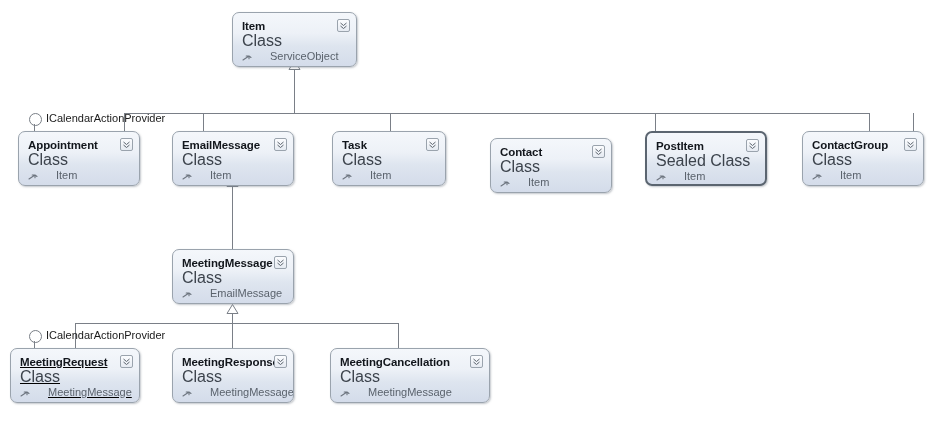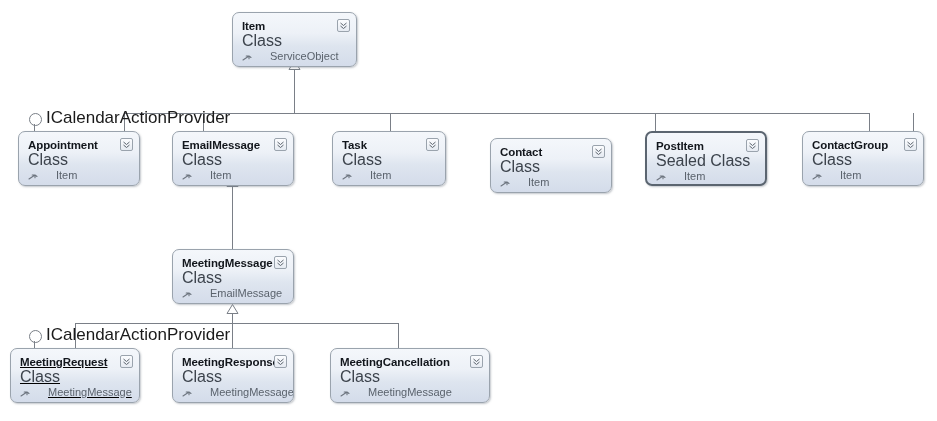--- a/index.html
+++ b/index.html
@@ -31,21 +31,21 @@
   }
   .lolli-stem{
     position:absolute;
     left:5px;top:11px;
     width:1px;
     background:#7a7f87;
   }
   .lolli-label{
     position:absolute;
     left:17px;top:-2px;
-    font-size:17px;
+    font-size:11px;
     color:#1a1a1a;
     white-space:nowrap;
     line-height:14px;
   }
 
   
   .cbox{
     position:absolute;
     box-sizing:border-box;
     border:1px solid #9aa3ad;

